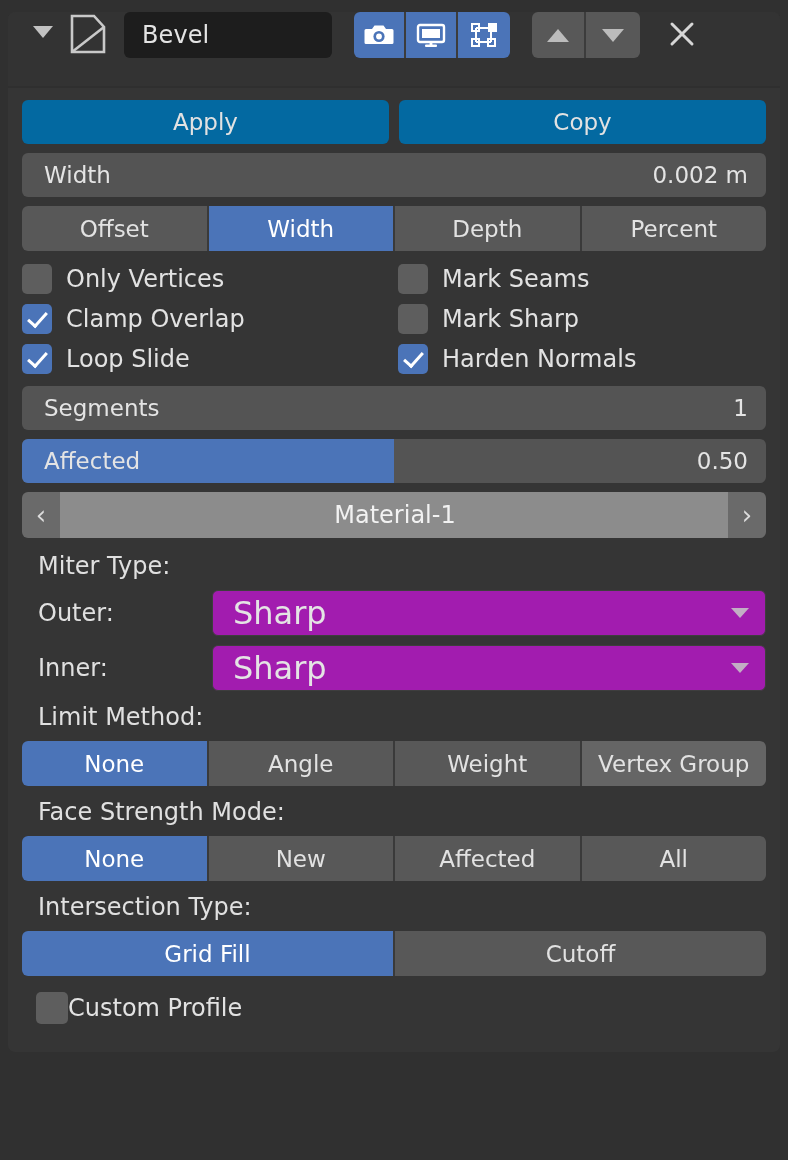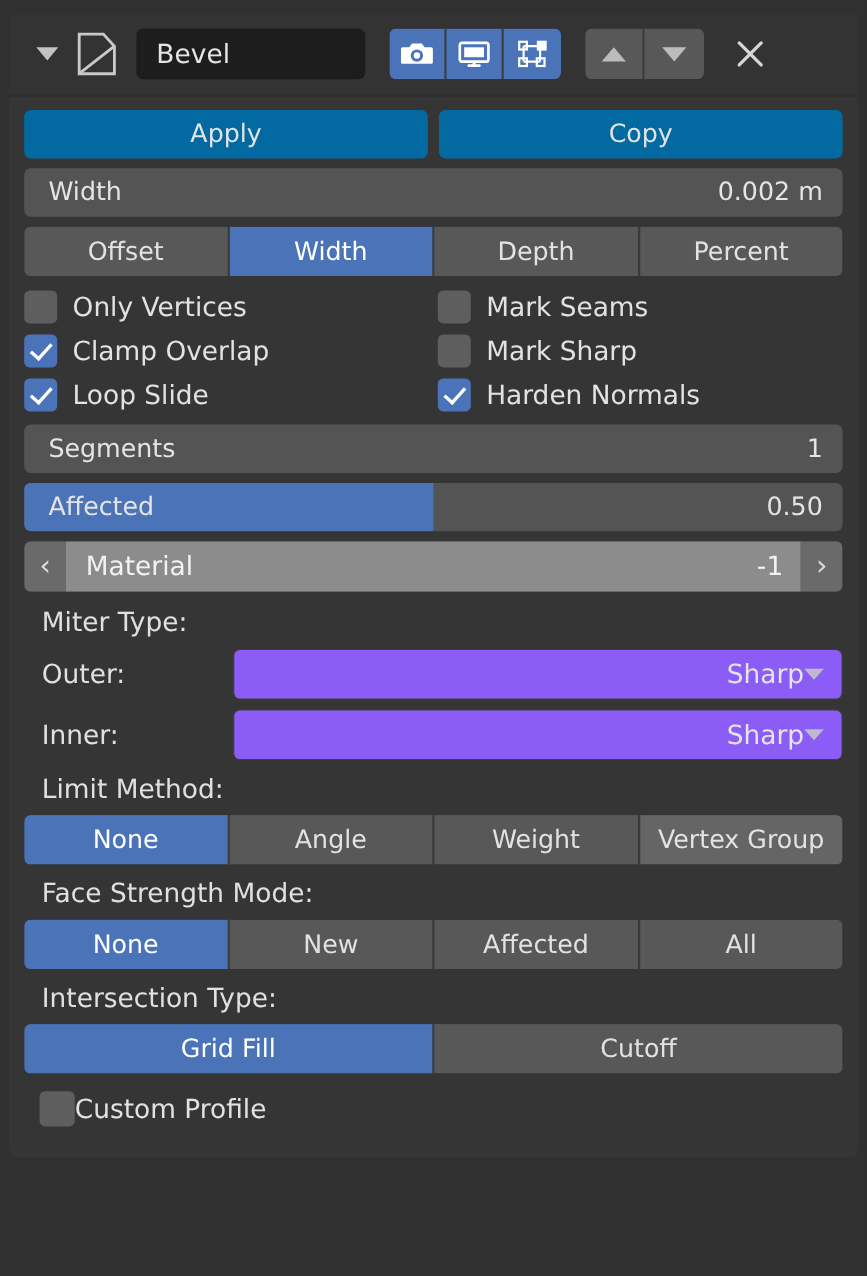--- a/index.html
+++ b/index.html
@@ -28,21 +28,21 @@
     background: #353535;
     border-radius: 7px;
     overflow: hidden;
   }
 
   
   .panel-header {
     height: 76px;
     background: #333333;
     display: flex;
-    align-items: center;
+    align-items: flex-start;
     padding: 0 14px 0 18px;
     gap: 0;
     border-bottom: 2px solid #2f2f2f;
   }
   .hdr-expand {
     width: 34px; height: 40px;
     display: flex; align-items: center; justify-content: center;
     flex: 0 0 auto;
   }
   .tri-down {
@@ -224,21 +224,21 @@
     display: flex; align-items: center; justify-content: center;
     color: #dcdcdc;
     font-size: 26px;
     flex: 0 0 auto;
   }
   .mat-main {
     flex: 1;
     background: #8c8c8c;
     display: flex;
     align-items: center;
-    justify-content: space-between;
+    justify-content: center;
     padding: 0 16px 0 18px;
     color: #f2f2f2;
     font-size: 24px;
   }
 
   
   .section-label {
     color: #e0e0e0;
     font-size: 24px;
     margin: 12px 0 10px 16px;
@@ -253,29 +253,29 @@
   .dd-label {
     width: 190px;
     color: #e0e0e0;
     font-size: 24px;
     padding-left: 16px;
     flex: 0 0 auto;
   }
   .dropdown {
     flex: 1;
     height: 46px;
-    background: #8b5cf6;
+    background: #a21caf;
     border: 1px solid #3e3e3e;
     border-radius: 6px;
     display: flex;
     align-items: center;
-    justify-content: flex-end;
+    justify-content: space-between;
     padding: 0 16px 0 20px;
     color: #e4e4e4;
-    font-size: 24px;
+    font-size: 32px;
   }
   .chev {
     width: 0; height: 0;
     border-left: 9px solid transparent;
     border-right: 9px solid transparent;
     border-top: 10px solid #c8c8c8;
     opacity: .85;
   }
 
   .custom-profile-row {

